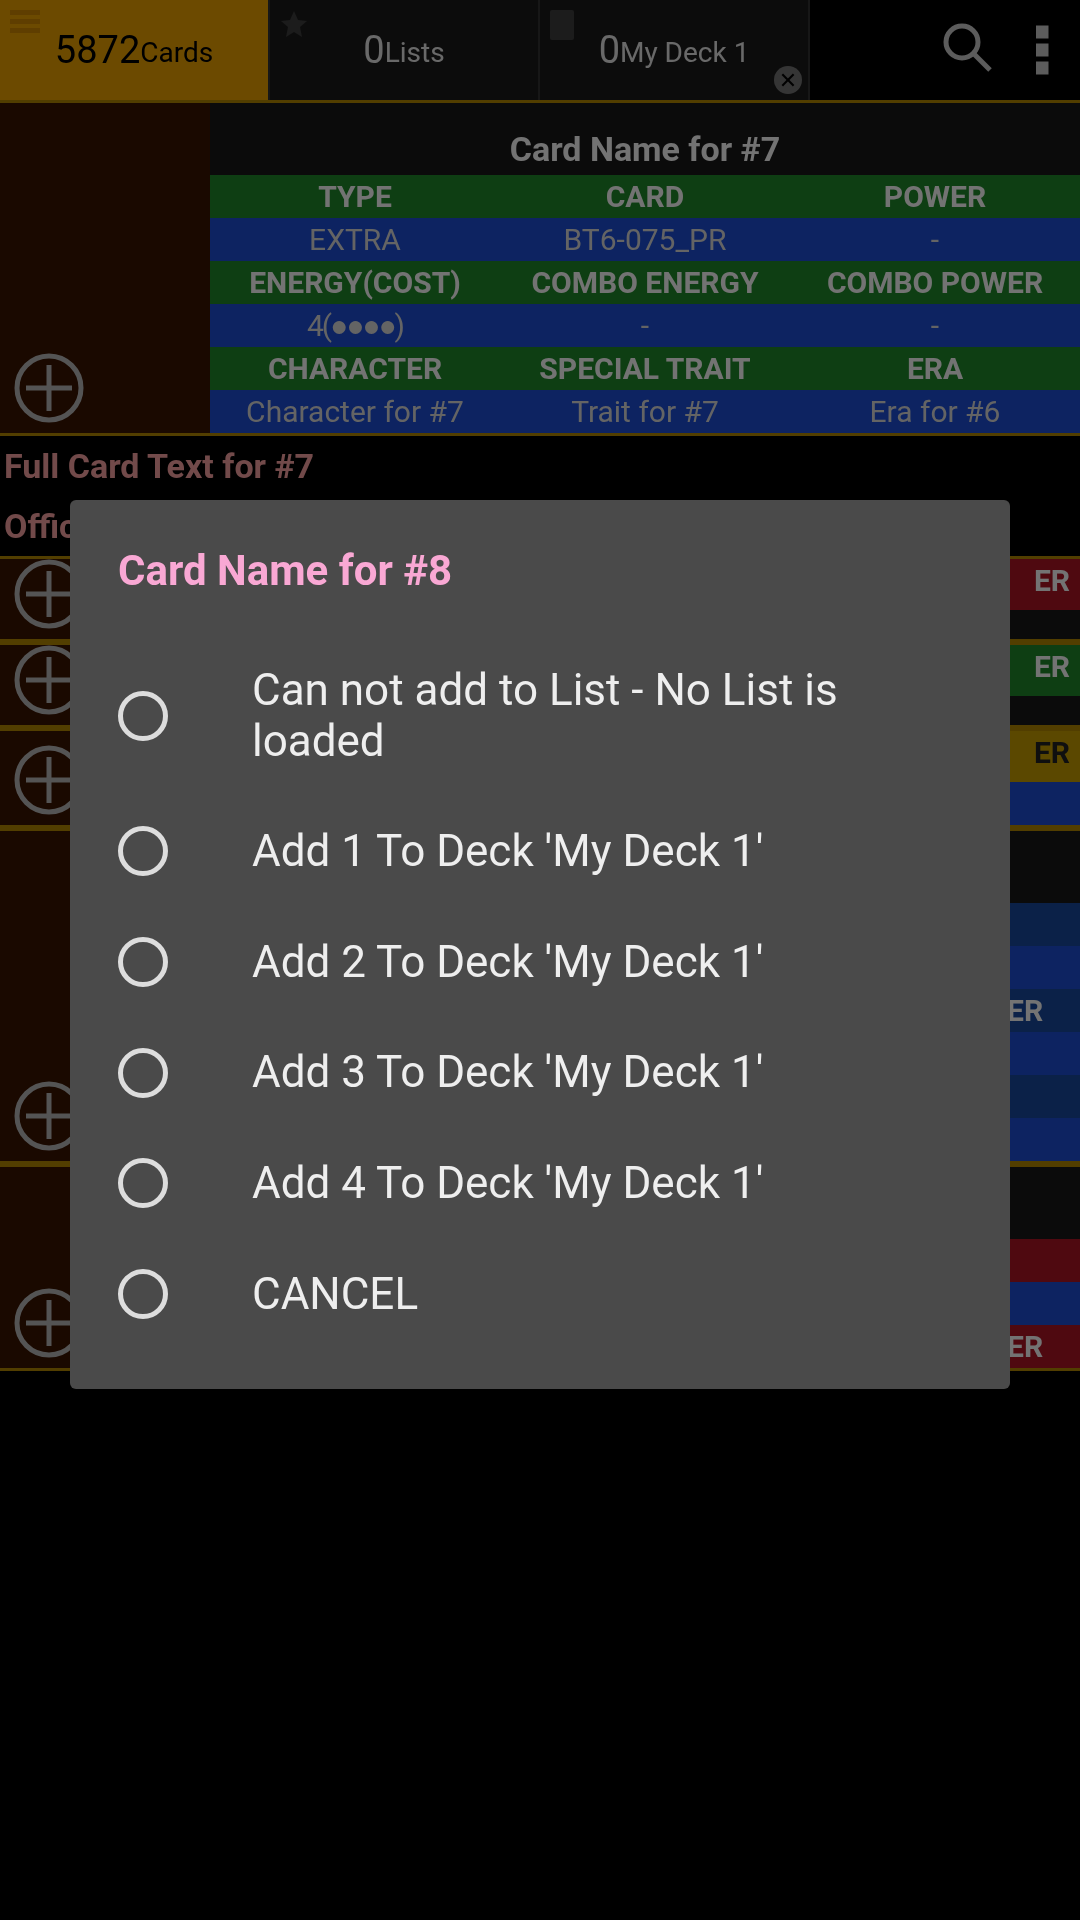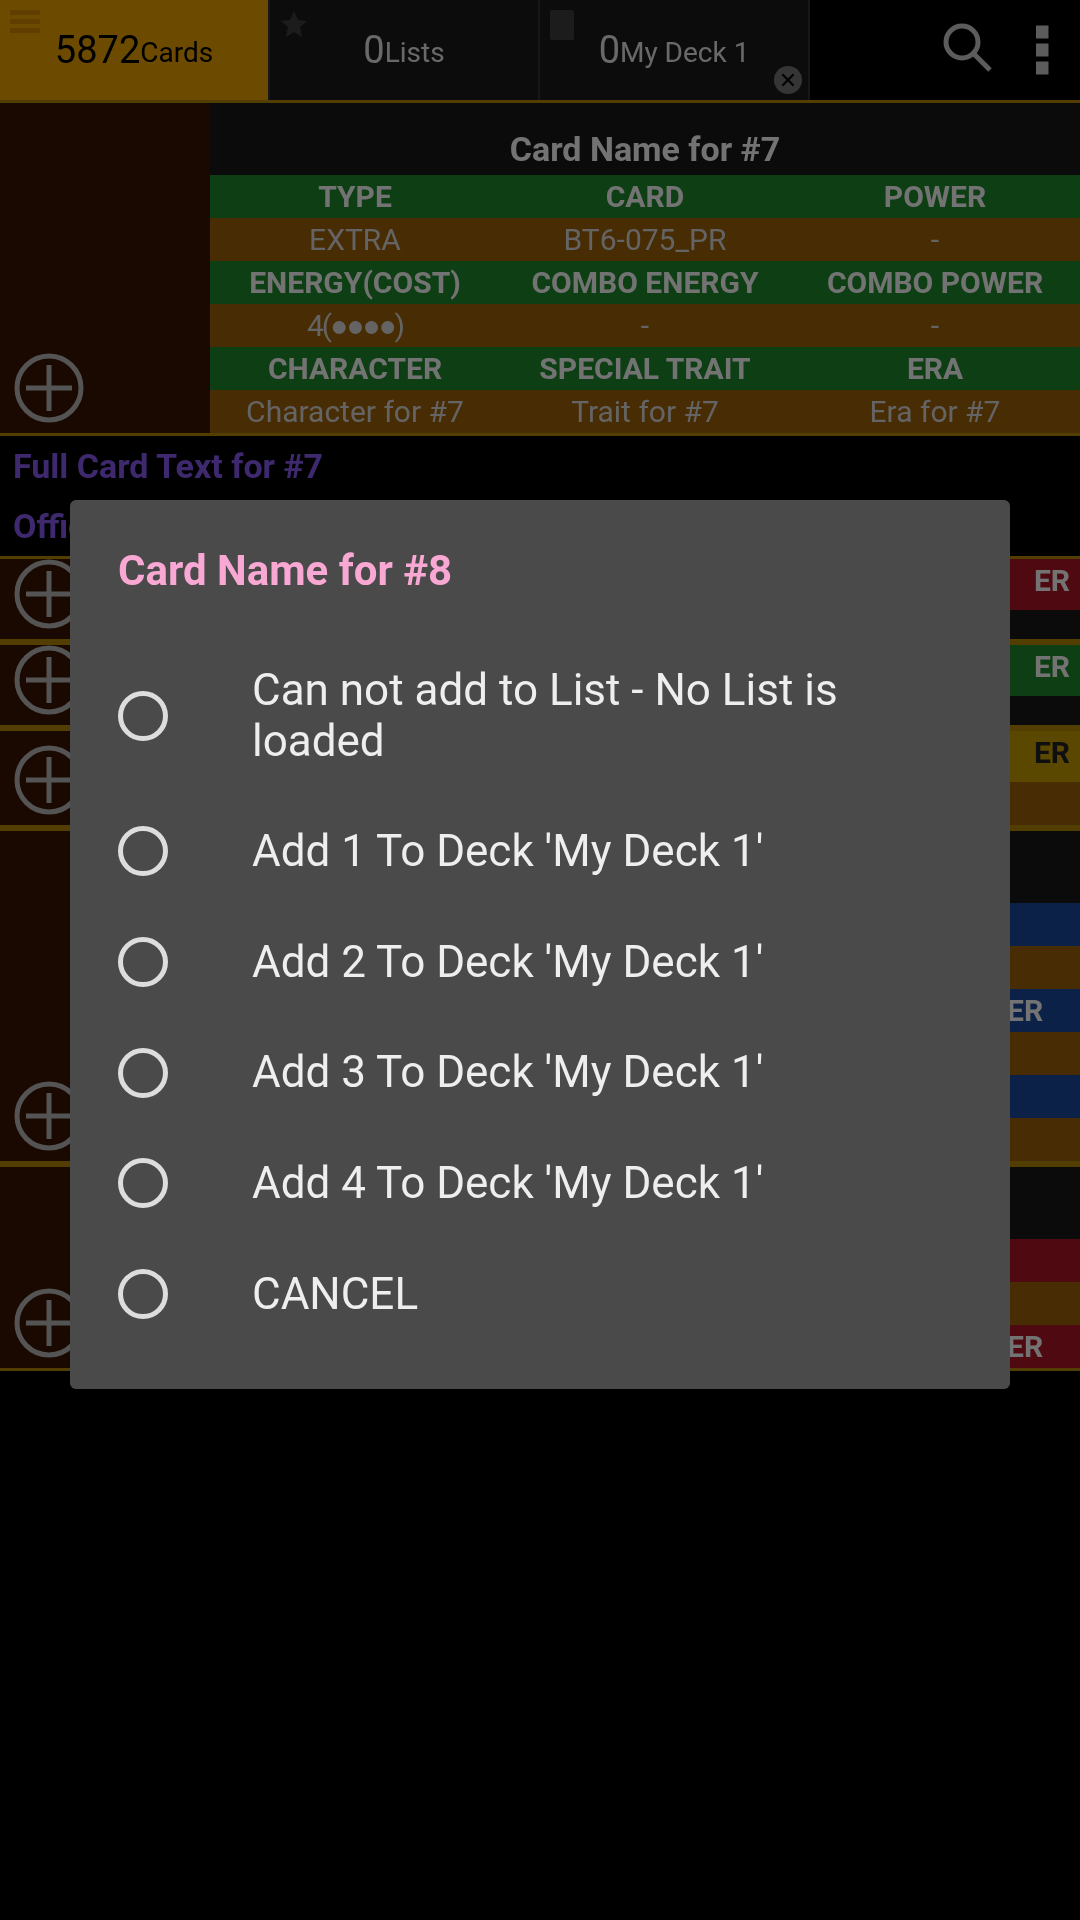--- a/index.html
+++ b/index.html
@@ -25,27 +25,27 @@
   
   .list { position:absolute; top:100px; left:0; right:0; bottom:0; overflow:hidden; }
   .card-row { display:flex; border-top:3px solid #b58a00; border-bottom:3px solid #b58a00; background:#1a1a1a;}
   .thumb { width:210px; background:#3a1400; position:relative; display:flex; align-items:flex-end; justify-content:flex-start;}
   .thumb .add-circle { width:70px;height:70px; margin:0 0 10px 14px; }
   .thumb .add-circle svg { width:100%;height:100%; }
   .info { flex:1; }
   .cardname { text-align:center; font-size:34px; font-weight:bold; padding:6px 0; background:#1a1a1a; color:#fff;margin-top:20px;}
   .statgrid { width:100%; border-collapse:collapse; }
   .statgrid tr.header td { color:#fff; font-size:30px; font-weight:bold; text-align:center; padding:4px 0;margin-left:12px;}
-  .statgrid tr.value  td { background:#a16207; color:#ddd; font-size:30px; text-align:center; padding:4px 0;}
+  .statgrid tr.value  td { background:#1d4ed8; color:#ddd; font-size:30px; text-align:center; padding:4px 0;}
   .statgrid td { width:33.33%; }
   .clr-green  tr.header td { background:#1f8a2a; }
   .clr-red    tr.header td { background:#b01525; }
   .clr-yellow tr.header td { background:#cba000; color:#222;}
   .clr-blue   tr.header td { background:#1a4aa0; }
-  .extras { color:#8b5cf6; font-size:34px; font-weight:bold; padding:10px 0 10px 4px;margin-left:9px;}
+  .extras { color:#fca5a5; font-size:34px; font-weight:bold; padding:10px 0 10px 4px;}
 
   
   .scrim { position:absolute; inset:0; background:rgba(0,0,0,.55); }
 
   
   .dialog { position:absolute; left:70px; right:70px; top:500px; background:#4a4a4a; border-radius:6px; padding:46px 48px 40px 48px;}
   .dialog-title { font-size:42px; font-weight:bold; color:#f9a8d4; margin-bottom:40px;}
   .opt { display:flex; align-items:center; gap:84px; padding:30px 0;}
   .opt .radio { width:50px;height:50px;border:5px solid #ddd;border-radius:50%; flex:none;}
   .opt .txt { font-size:44px; color:#eee; line-height:1.15; }
@@ -141,21 +141,21 @@
               <td>-</td>
             </tr>
         <tr class="header">
               <td>CHARACTER</td>
               <td>SPECIAL TRAIT</td>
               <td>ERA</td>
             </tr>
         <tr class="value">
               <td>Character for #7</td>
               <td>Trait for #7</td>
-              <td>Era for #7</td>
+              <td>Era for #6</td>
             </tr>
       </tbody>
         </table>
     </div>
     </div>
     <div>
       <div class="extras">Full Card Text for #7</div>
       <div class="extras">Official Card Q&amp;A for #7</div>
     </div>
     <div class="card-row">

